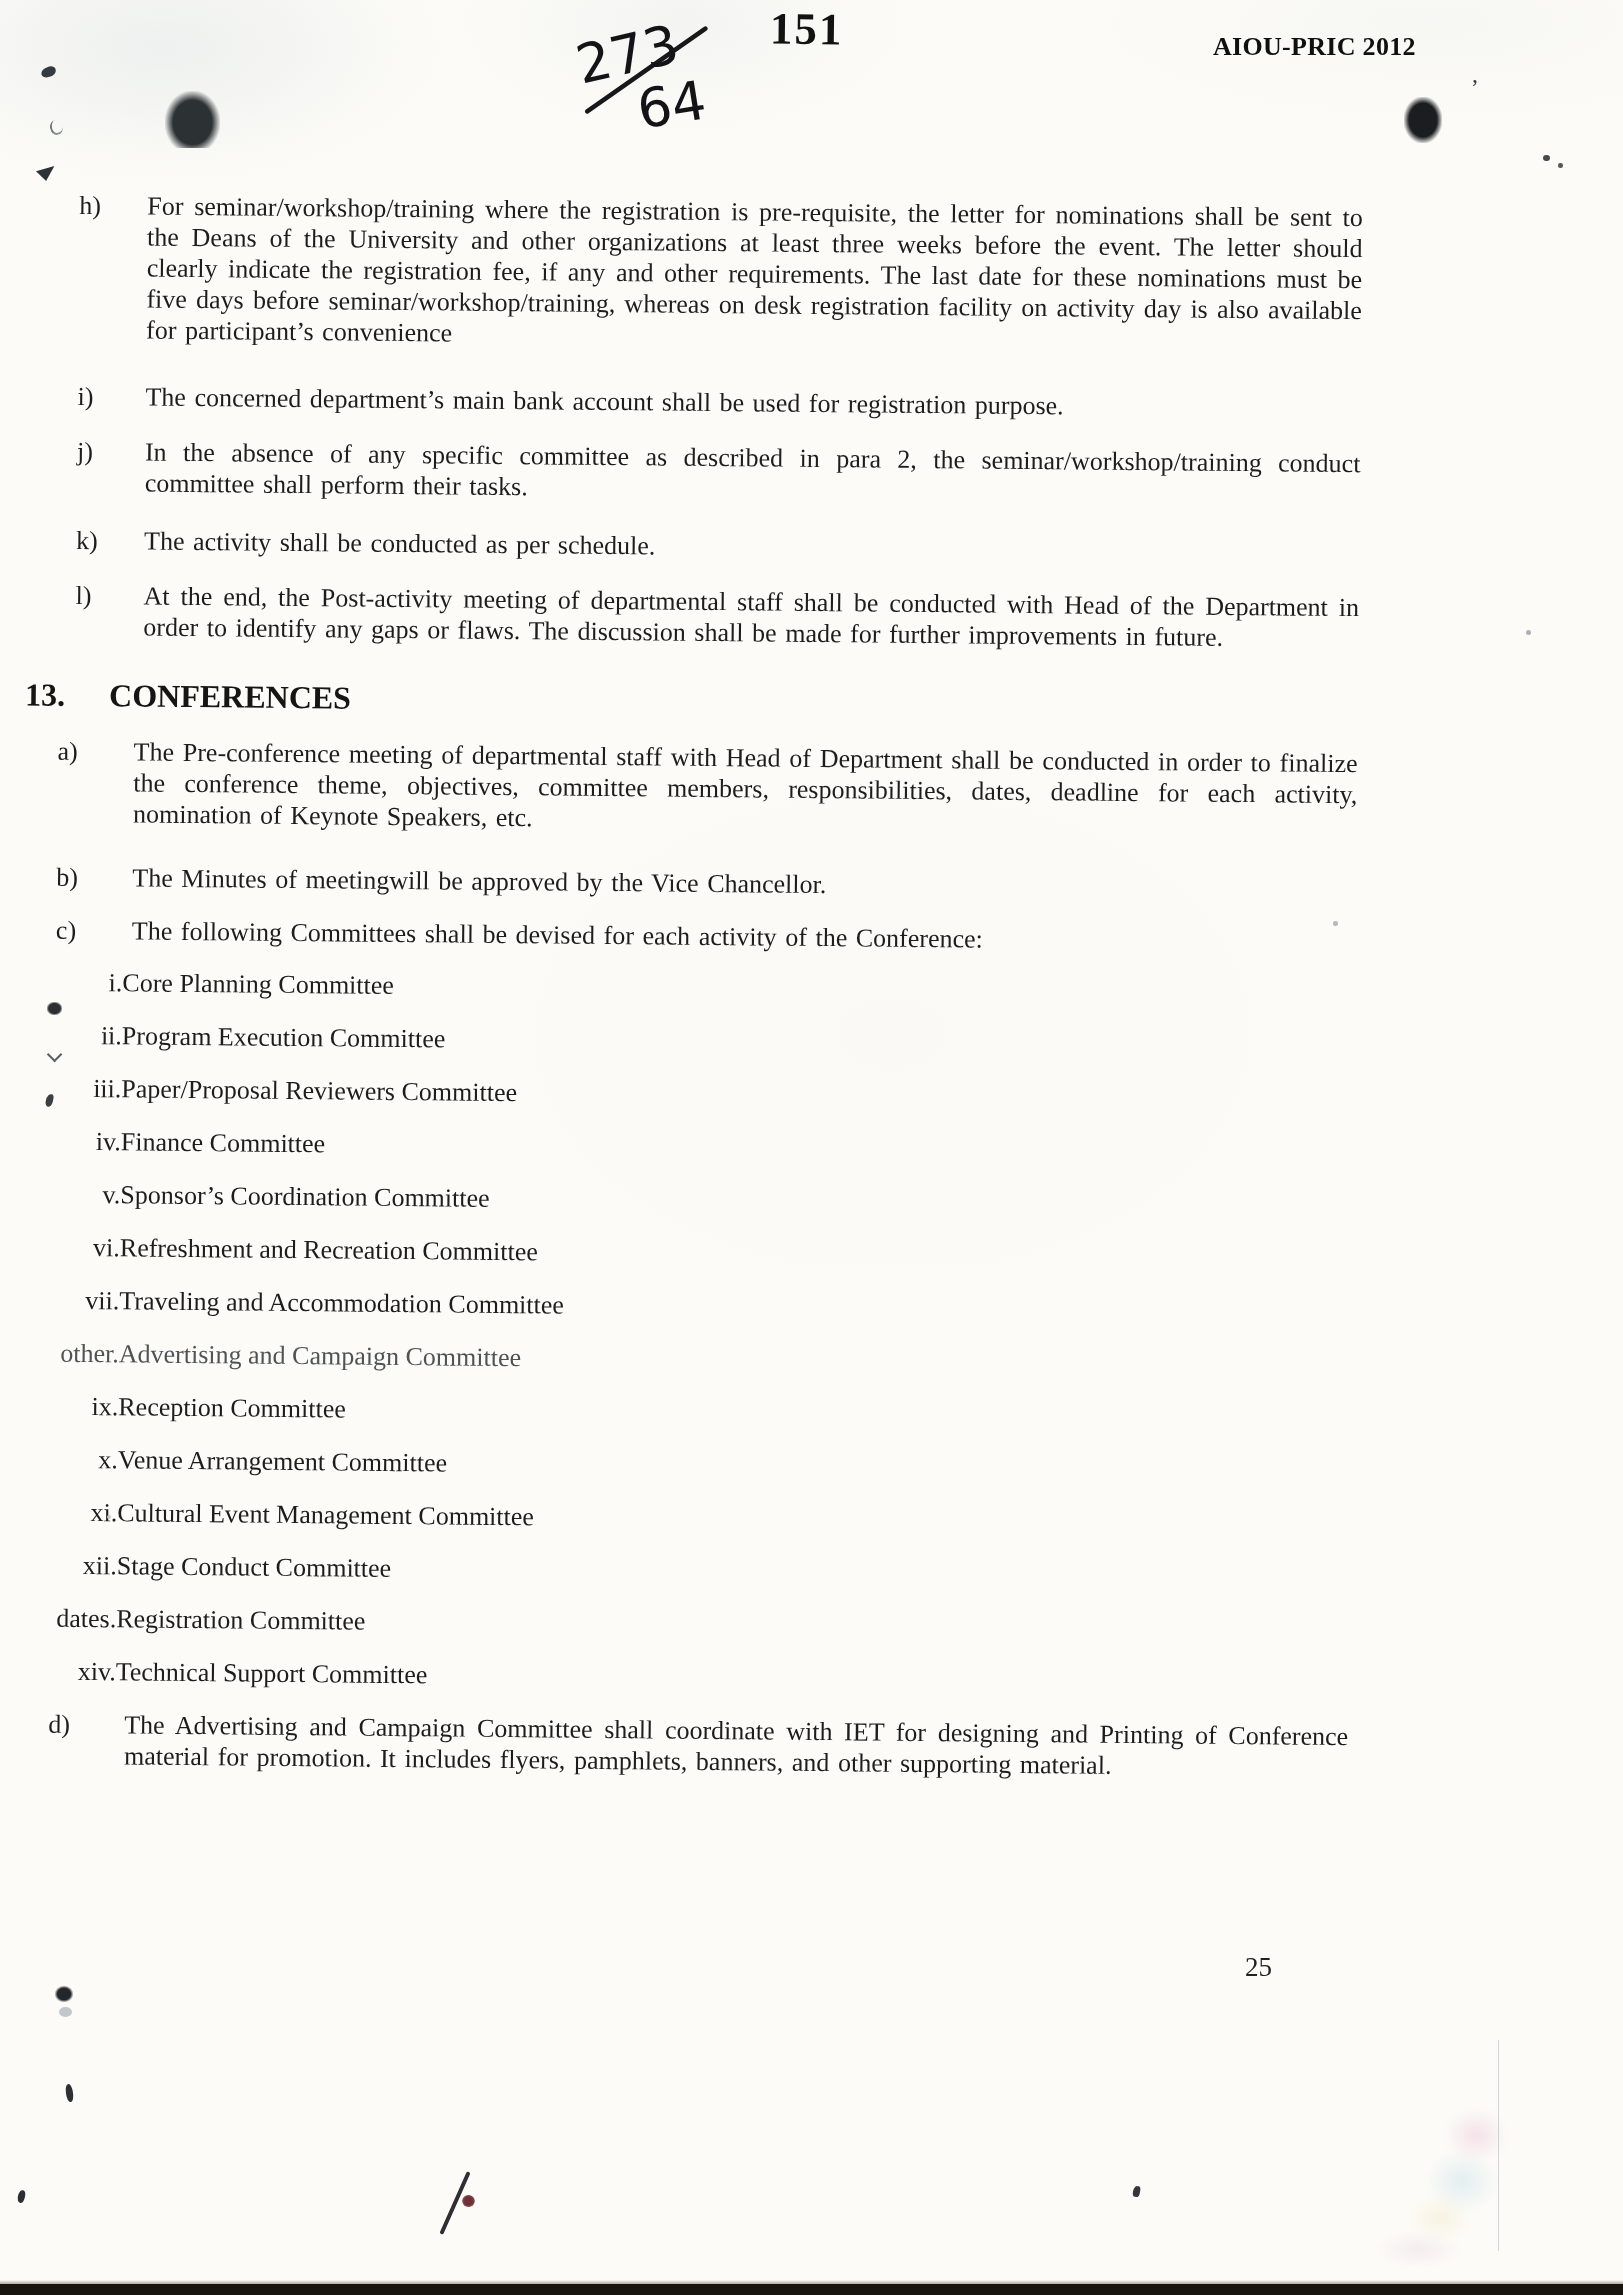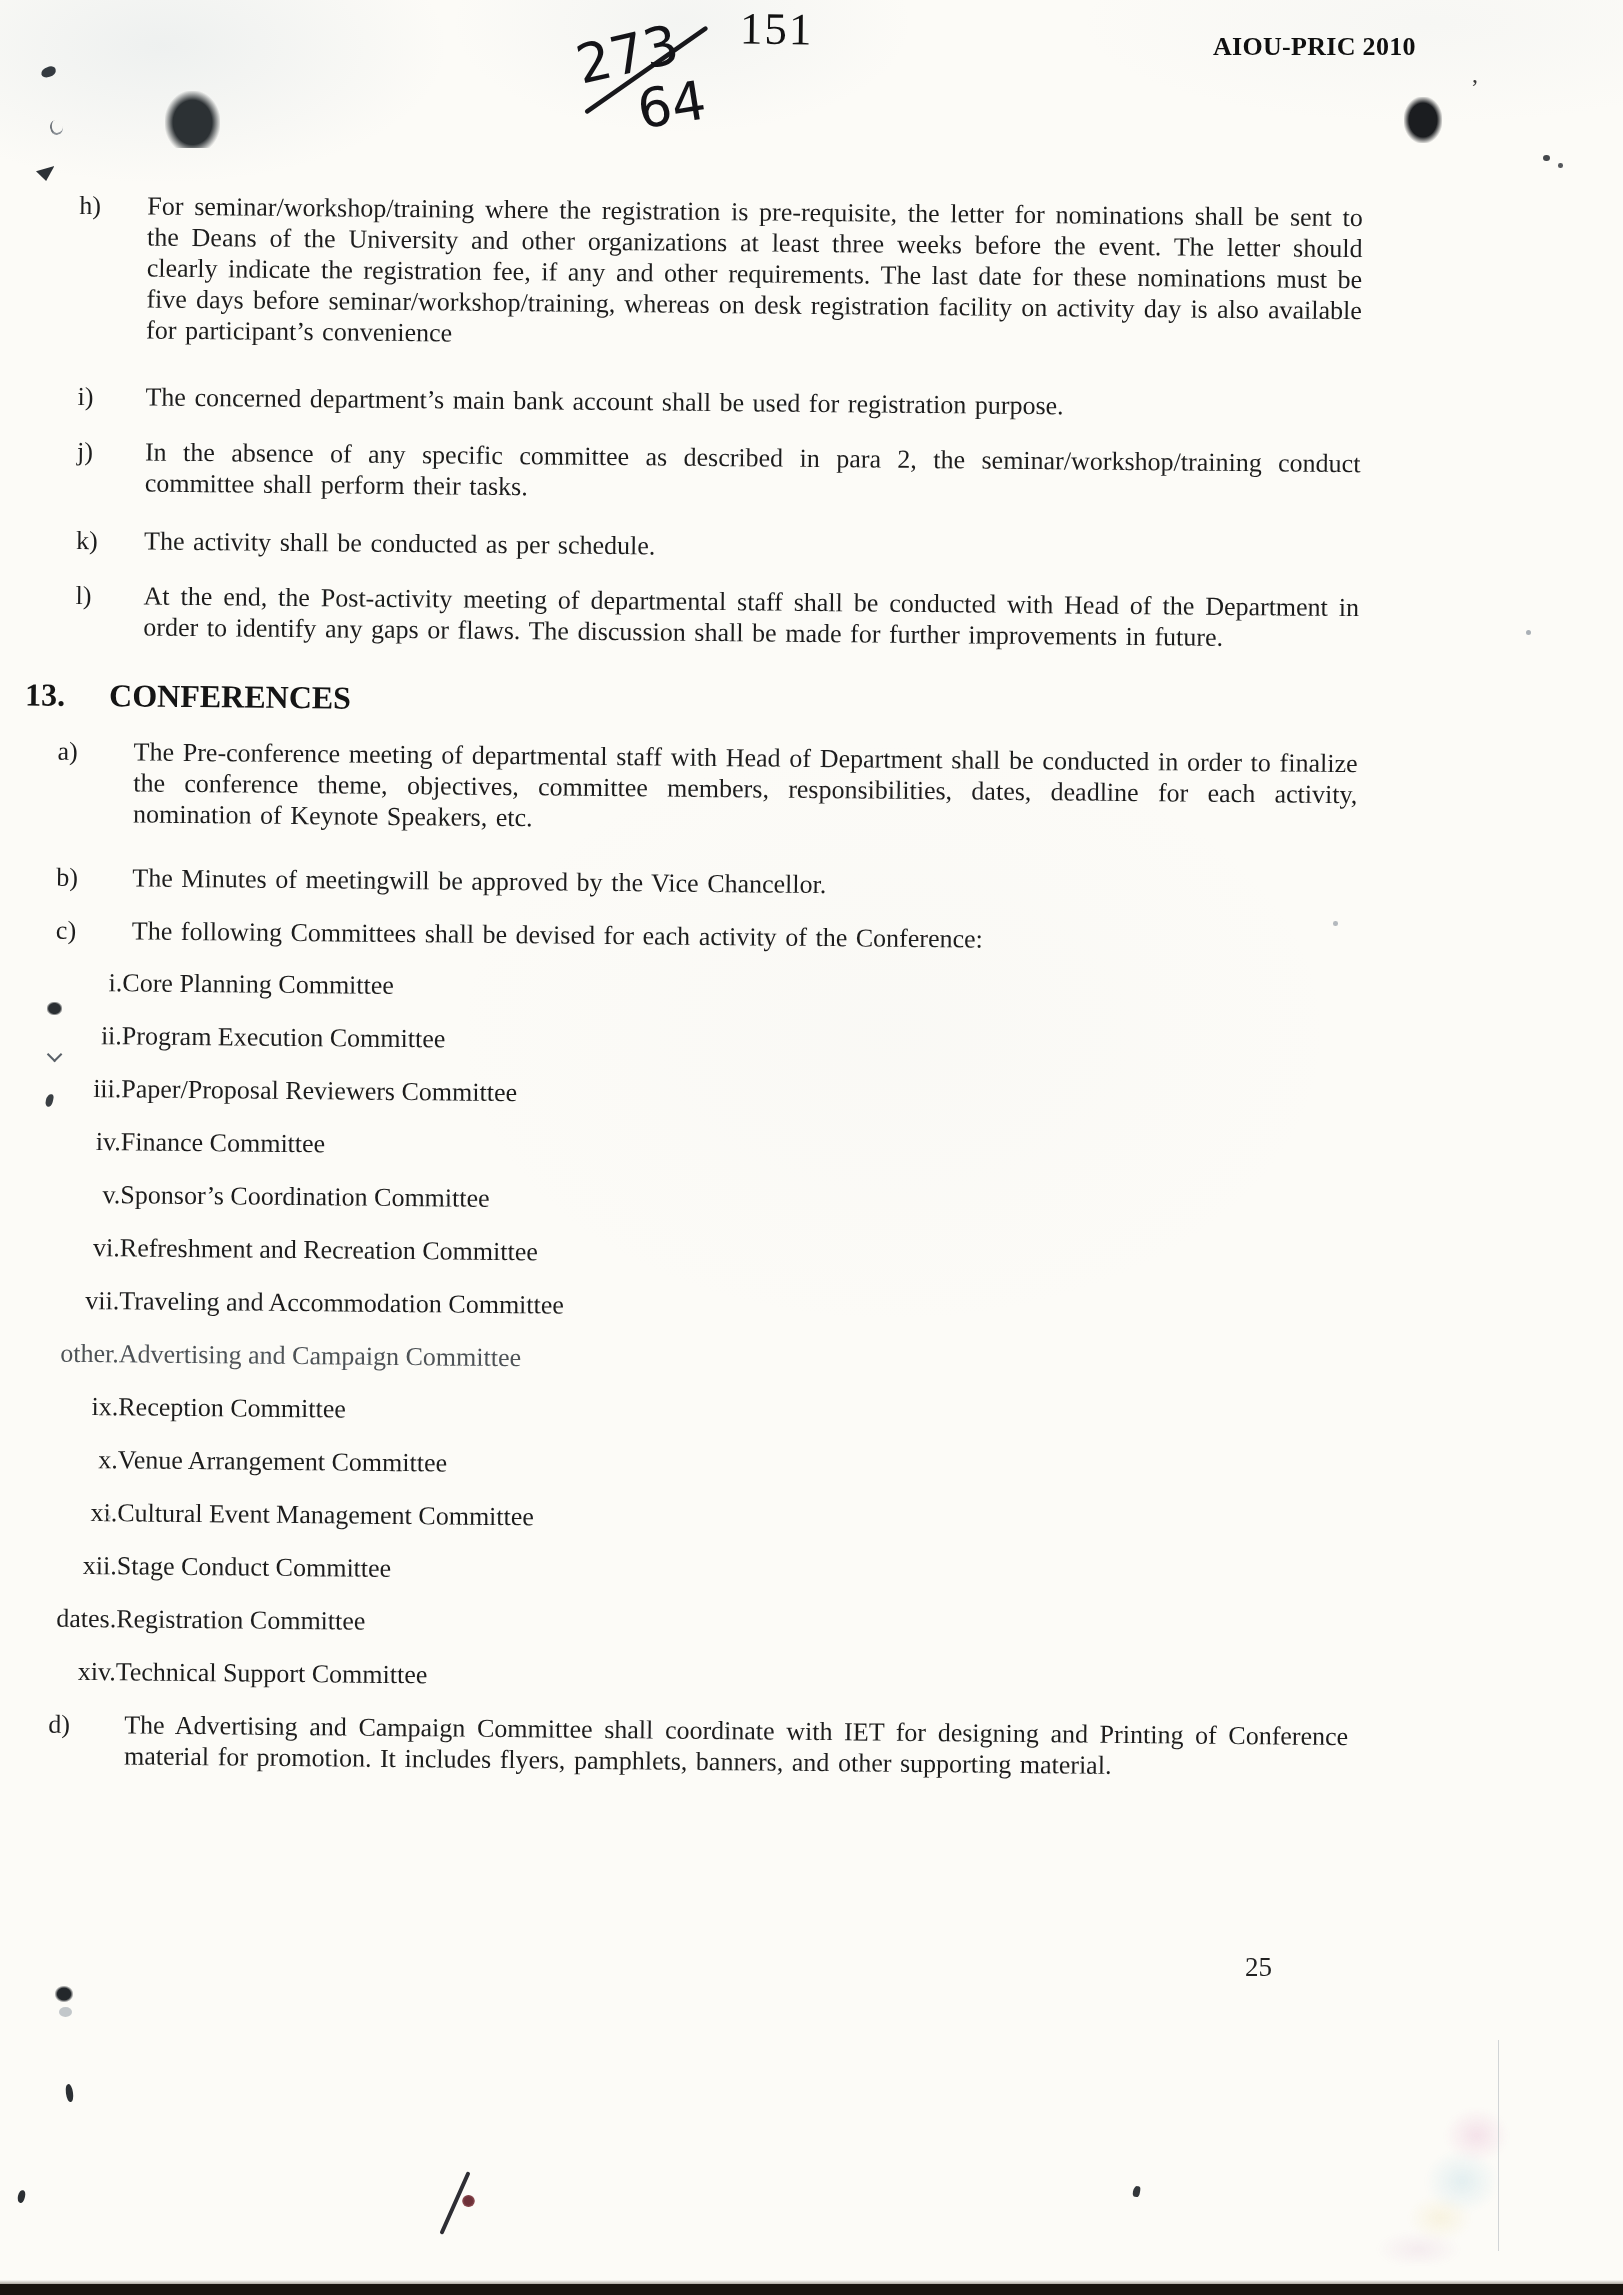--- a/index.html
+++ b/index.html
@@ -12,22 +12,22 @@
       radial-gradient(ellipse 329px 158px at 42% 1%, rgba(170,188,202,0.10), rgba(170,188,202,0) 70%),
       radial-gradient(ellipse 500px 145px at 88% 1%, rgba(185,198,208,0.08), rgba(185,198,208,0) 70%),
       radial-gradient(ellipse 592px 395px at 55% 45%, rgba(205,208,212,0.05), rgba(205,208,212,0) 75%);
     overflow:hidden;
     font-family:"Liberation Serif", serif;
     color:#1d1d1d;
   }
   
   .fraction { position:absolute; left:553px; top:5.3px; }
   .stamp {
-    position:absolute; left:740px; top:2.6px;
-    font-family:"Liberation Serif", serif; font-weight:400;
+    position:absolute; left:770px; top:2.6px;
+    font-family:"Liberation Serif", serif; font-weight:700;
     font-size:45px; letter-spacing:2px; color:#121212;
     transform:rotate(0.6deg);
   }
   .doc-code {
     position:absolute; left:1213px; top:32px;
     font-weight:700; font-size:26px; color:#101010; letter-spacing:0.3px;
   }
   
   .content {
     position:absolute; top:196px; left:63px; width:1300px;
@@ -107,21 +107,21 @@
 <body>
 
 <div class="page">
 
   <svg class="fraction" width="184" height="128" viewBox="0 0 280 195">
     <line x1="52" y1="162" x2="232" y2="36" stroke="#18181c" stroke-width="7" stroke-linecap="round"></line>
     <text x="34" y="102" font-family="DejaVu Sans, sans-serif" font-size="82" fill="#141418" transform="rotate(-13 120 70)">273</text>
     <text x="128" y="182" font-family="DejaVu Sans, sans-serif" font-size="82" fill="#141418" transform="rotate(-9 170 150)">64</text>
   </svg>
   <div class="stamp">151</div>
-  <div class="doc-code">AIOU-PRIC 2010</div>
+  <div class="doc-code">AIOU-PRIC 2012</div>
 
   <div class="content">
 
     <div class="row lvl1" style="margin-bottom:36px;">
       <span class="lbl">h)</span>
       <p class="txt just">For seminar/workshop/training where the registration is pre-requisite, the letter for nominations shall be sent to the Deans of the University and other organizations at least three weeks before the event. The letter should clearly indicate the registration fee, if any and other requirements. The last date for these nominations must be five days before seminar/workshop/training, whereas on desk registration facility on activity day is also available for participant’s convenience</p>
     </div>
     <div class="row lvl1" style="margin-bottom:24px;">
       <span class="lbl">i)</span>
       <p class="txt">The concerned department’s main bank account shall be used for registration purpose.</p>

